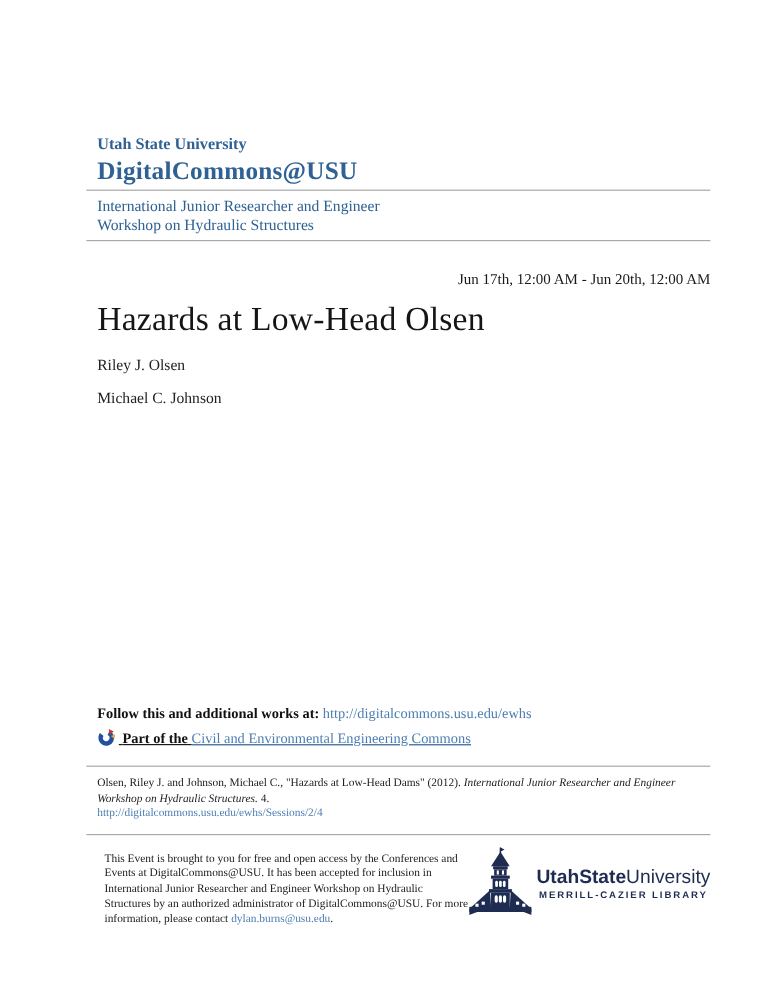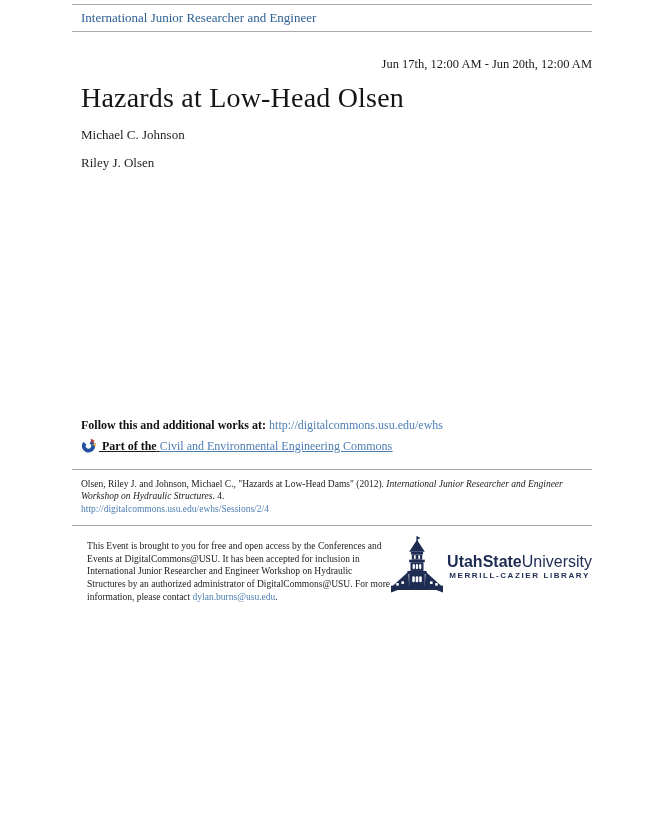--- a/index.html
+++ b/index.html
@@ -102,34 +102,39 @@
     font-size: 8px; letter-spacing: 1.6px; margin-top: 1px;
     text-align: center; font-weight: bold; color: #1e2c52;
   }
 </style>
 </head>
 <body>
 
 <div class="page">
   <div class="content">
 
+    <div class="header indent">
+      <div class="institution">Utah State University</div>
+      <div class="site-title">DigitalCommons@USU</div>
+    </div>
 
     <hr class="rule rule-1">
 
     <div class="series indent">
       <div>International Junior Researcher and Engineer</div>
+      <div>Workshop on Hydraulic Structures</div>
     </div>
 
     <hr class="rule rule-2">
 
     <div class="indent">
       <div class="dates">Jun 17th, 12:00 AM - Jun 20th, 12:00 AM</div>
       <h1 class="article-title">Hazards at Low-Head Olsen</h1>
+      <div class="author">Riley J. Olsen</div>
       <div class="author">Michael C. Johnson</div>
-      <div class="author">Riley J. Olsen</div>
     </div>
 
     <div class="follow indent">
       <div class="follow-line">
         <span class="bold-label">Follow this and additional works at:</span>
         <a class="link">http://digitalcommons.usu.edu/ewhs</a>
       </div>
       <div class="partof-line">
         <span class="commons-icon">
           <svg width="15" height="15" viewBox="0 0 18 18">

